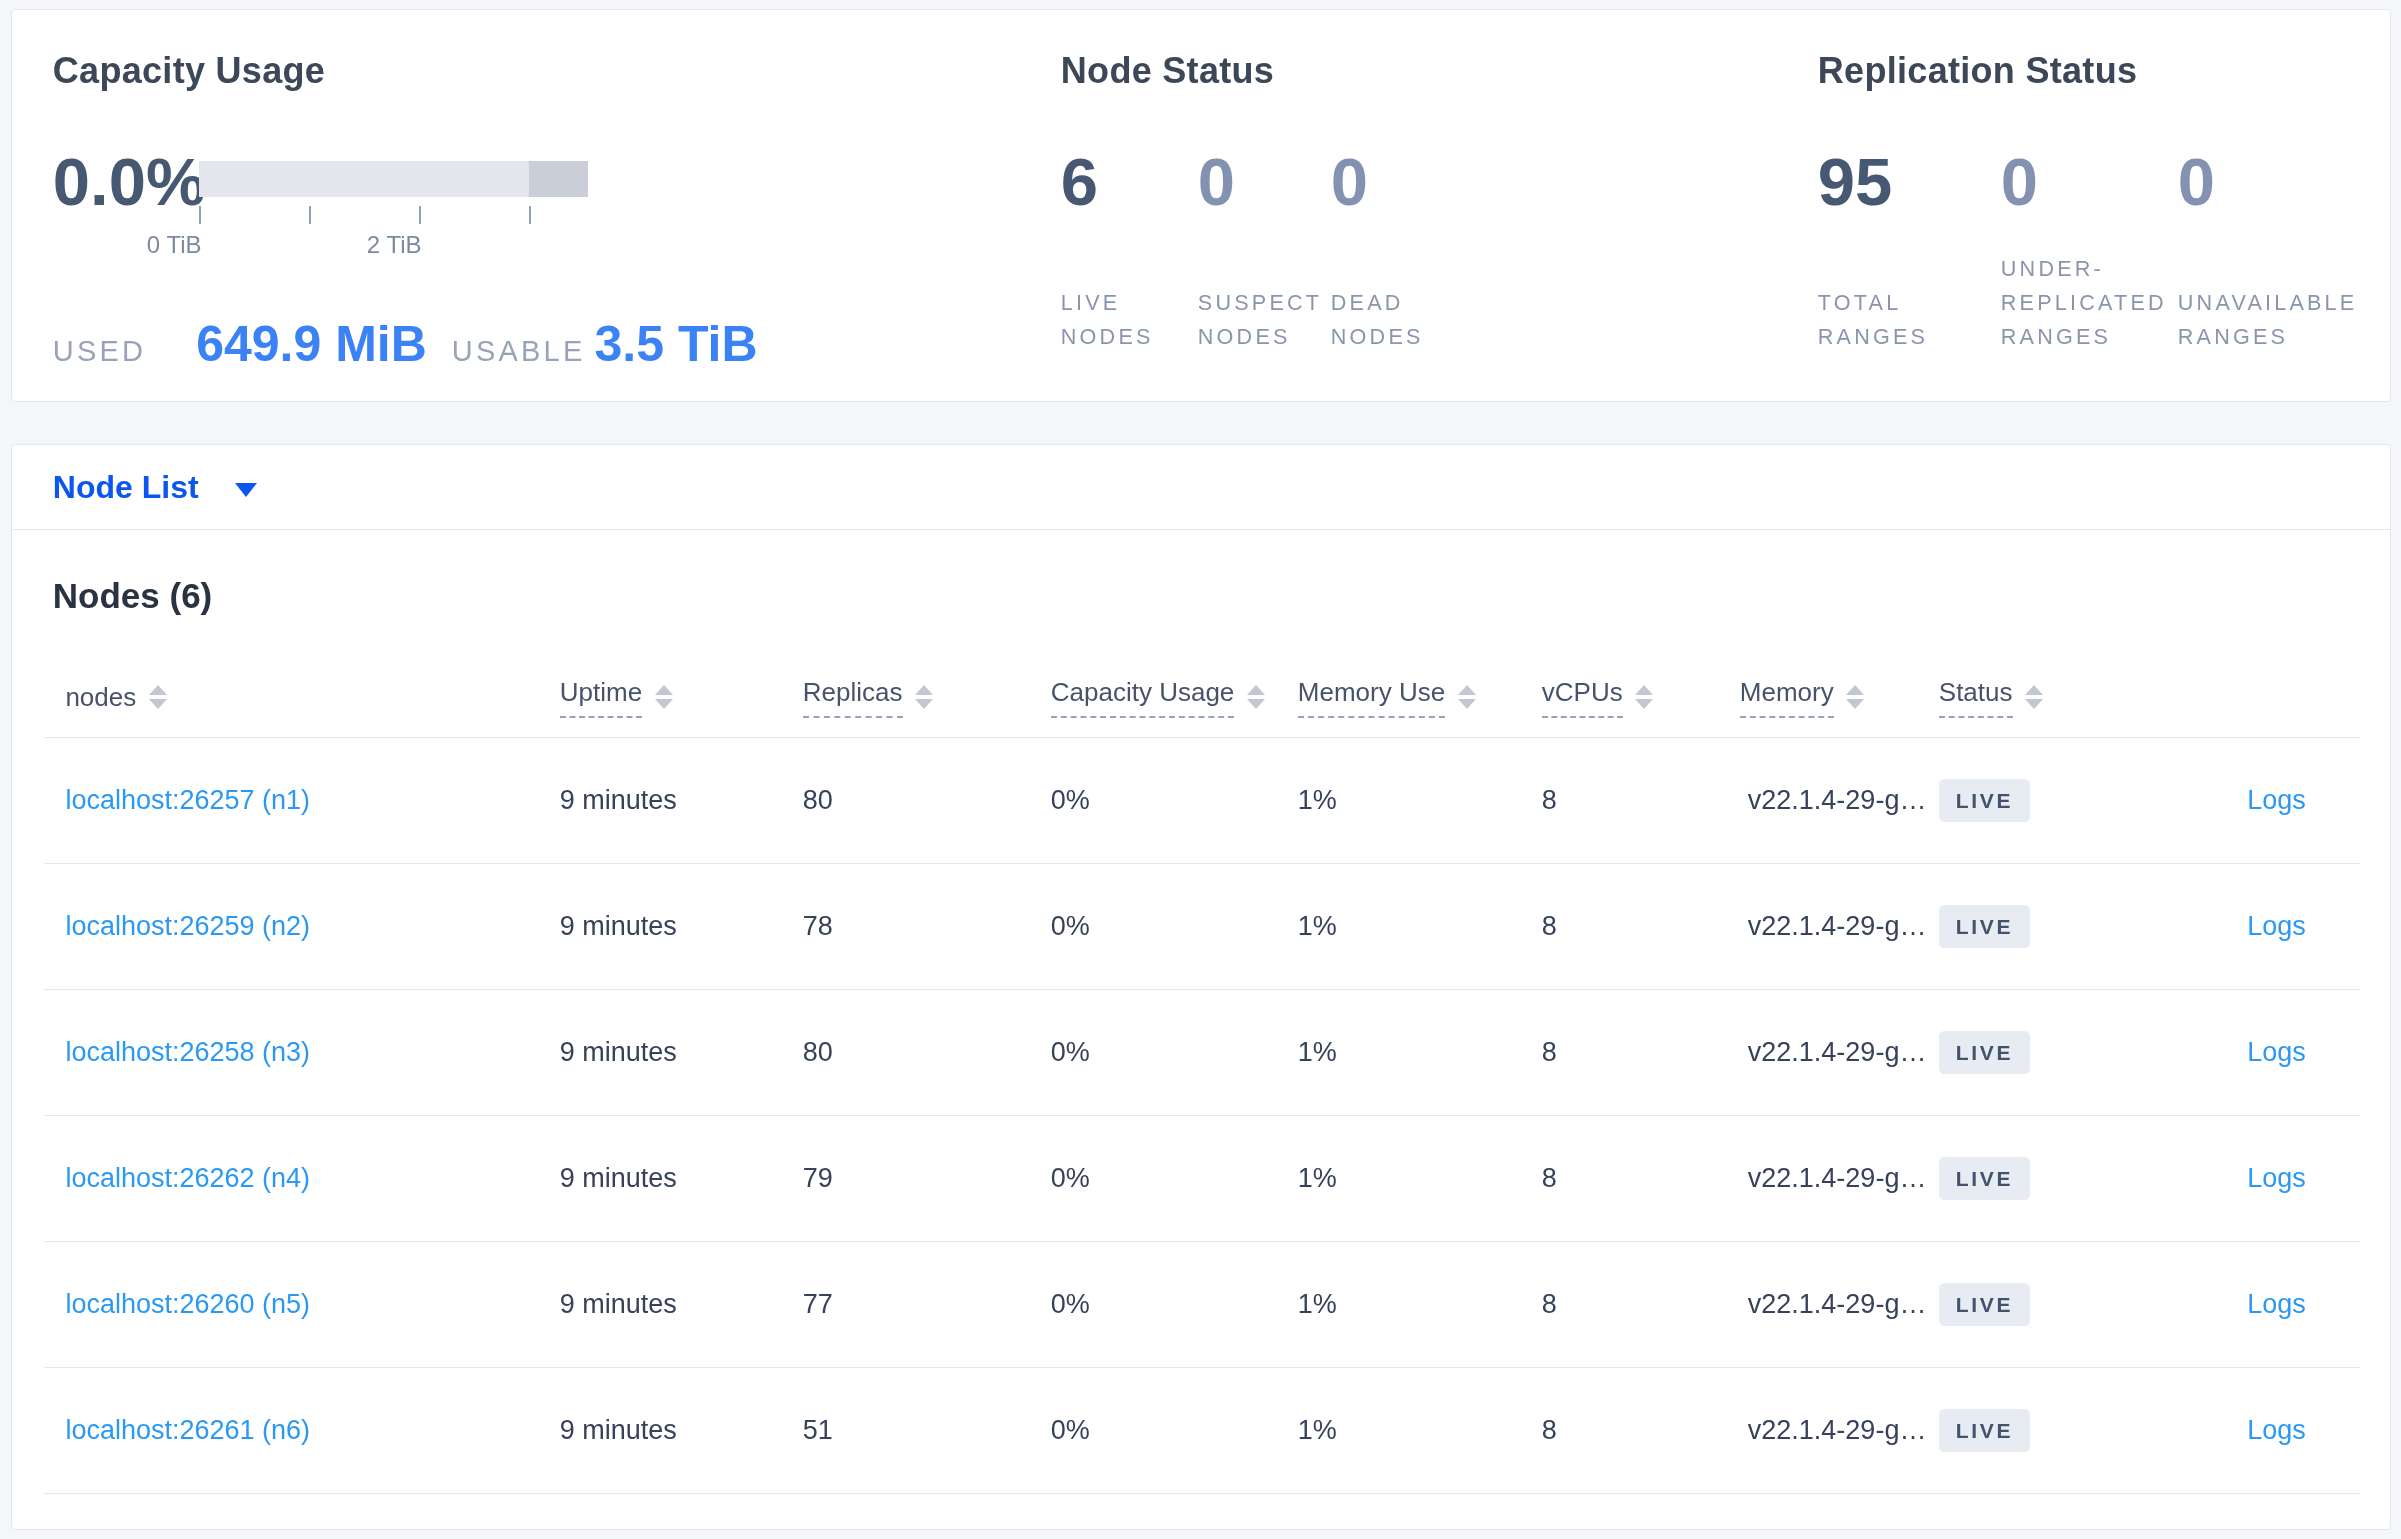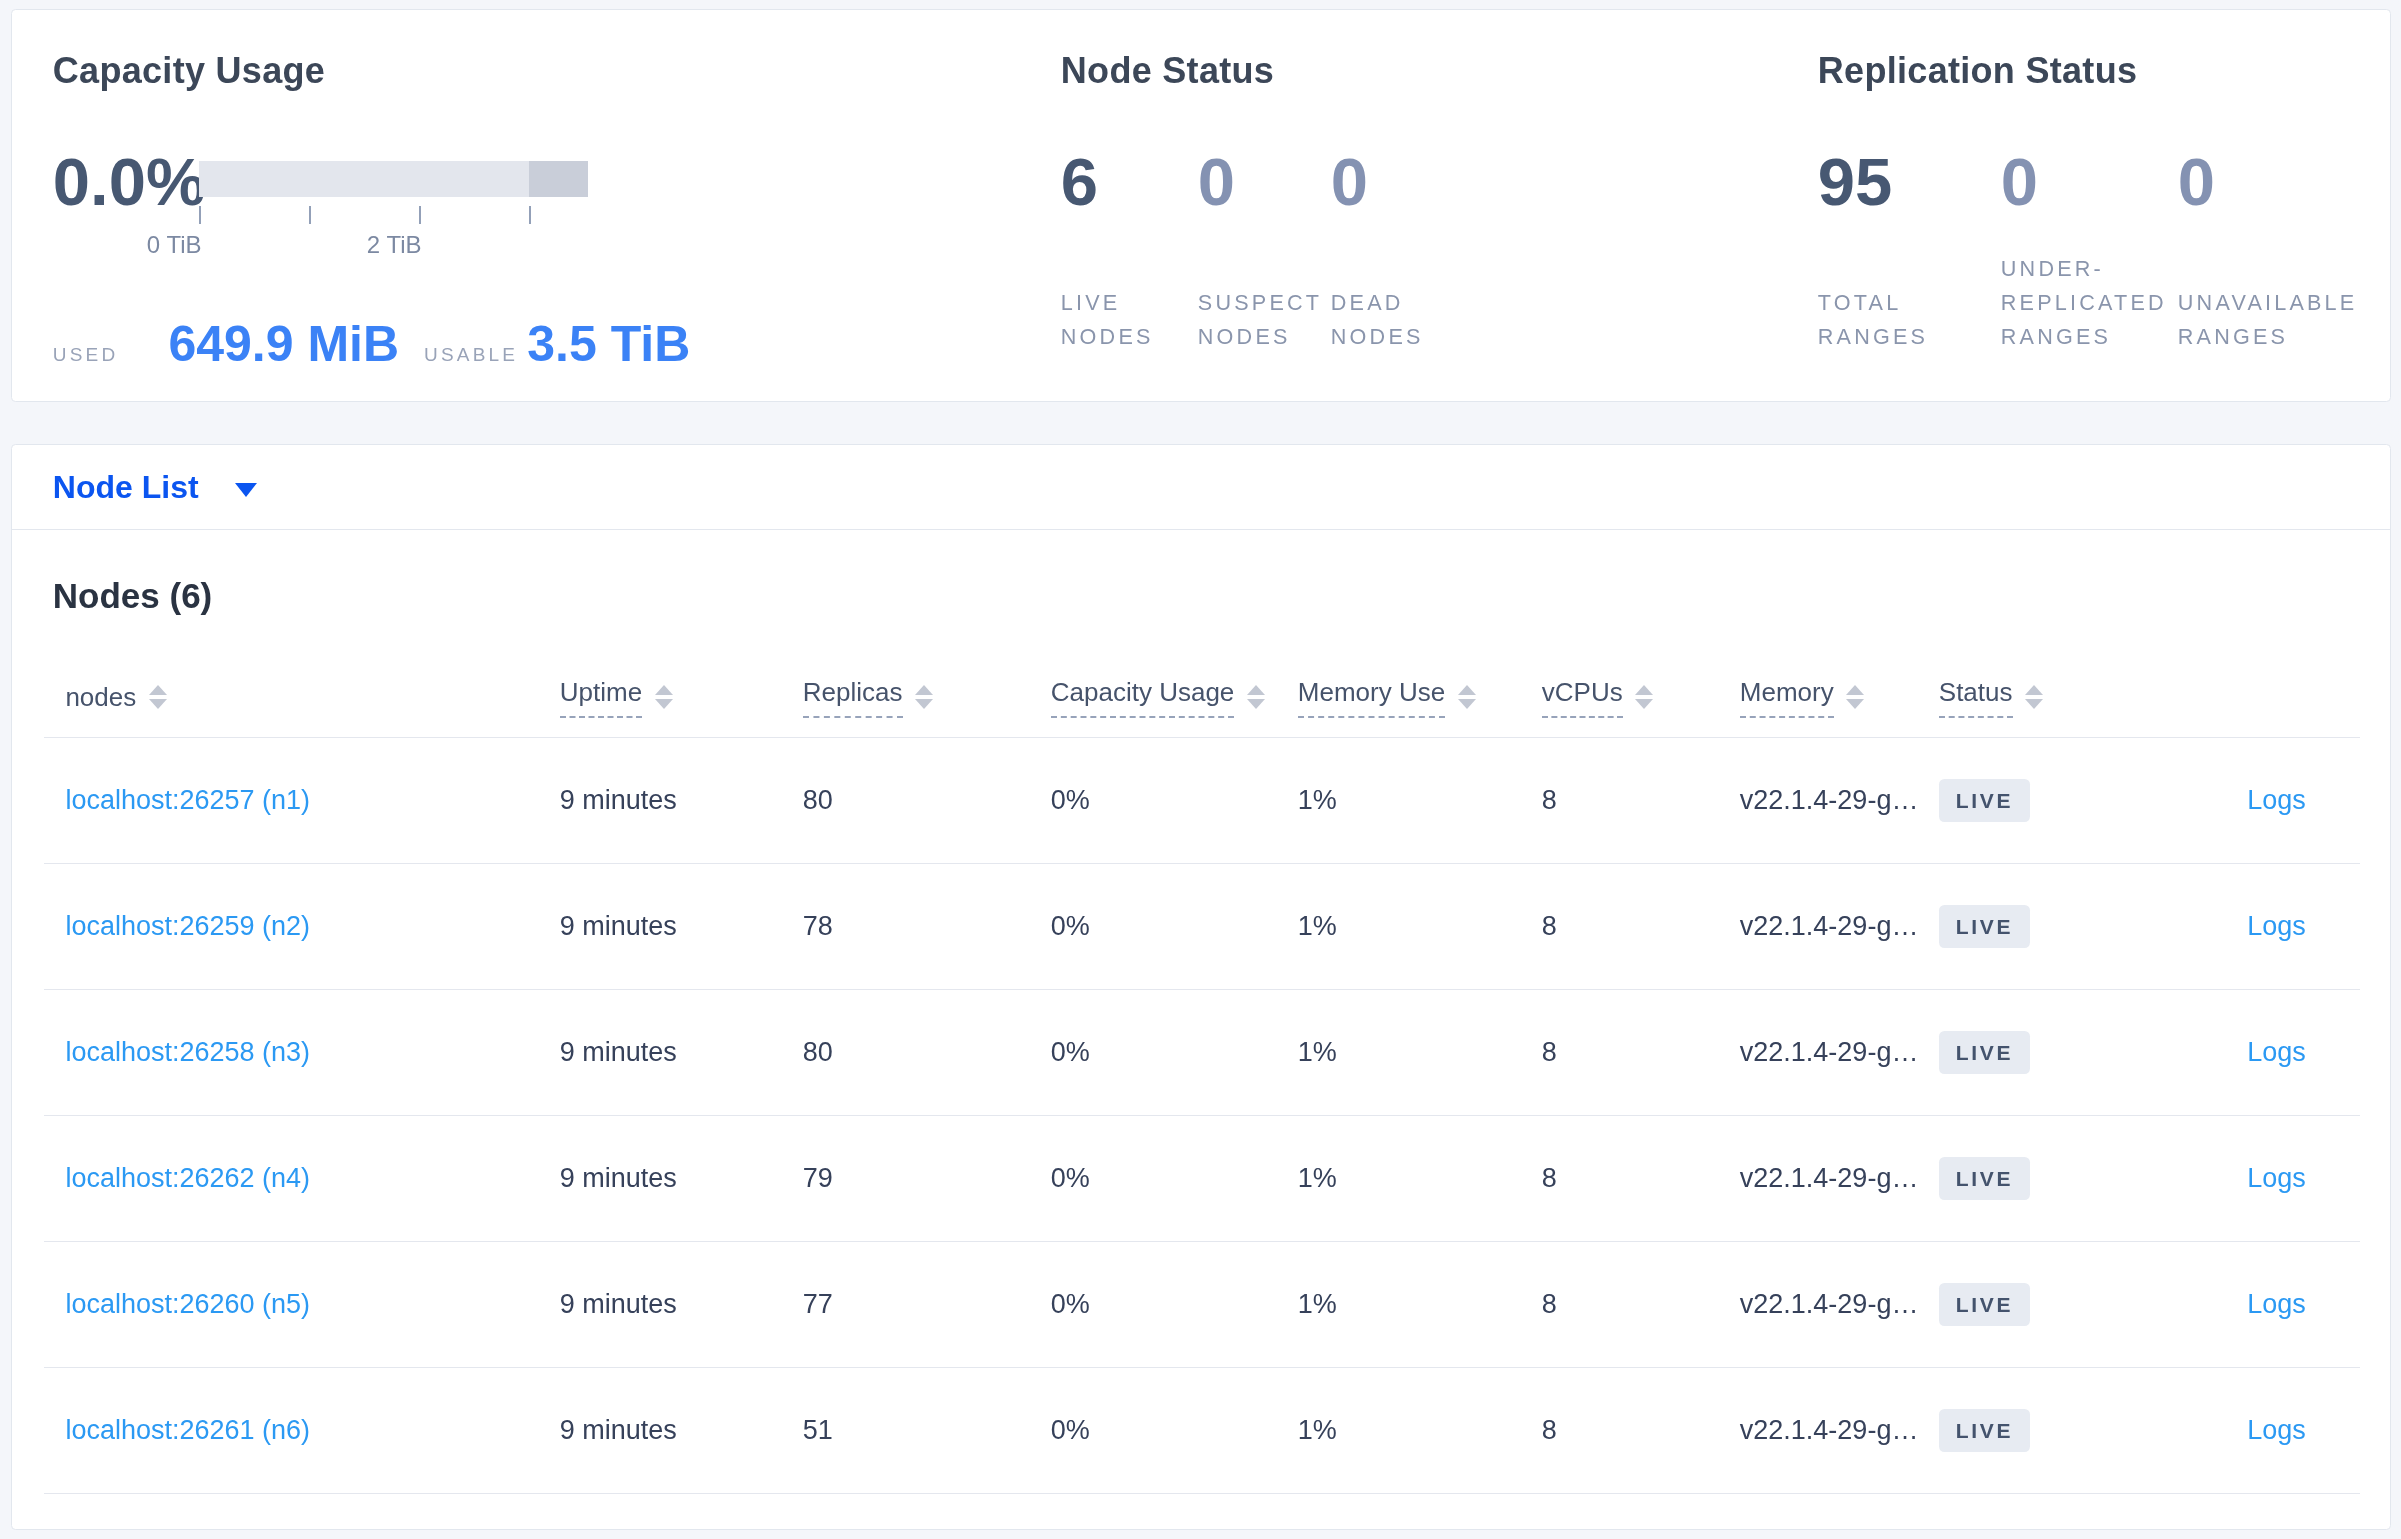--- a/index.html
+++ b/index.html
@@ -38,21 +38,21 @@
   #cap-bar .seg-dark{position:absolute;left:330px;top:0;width:59px;height:36px;background:#c9ced9;}
   .tick{position:absolute;top:45px;width:2.7px;height:18px;background:#93a0b8;}
   .tick-label{
     position:absolute;top:70px;width:108px;
     font-size:24px;color:#7c89a2;
   }
   #cap-usage-row{
     position:absolute;left:41px;top:305px;
     display:flex;align-items:baseline;
   }
-  .cap-small-label{font-size:19px;letter-spacing:3.2px;color:#99a3b8;}
+  .cap-small-label{font-size:29px;letter-spacing:3.2px;color:#99a3b8;}
   .cap-big-value{font-size:50px;font-weight:700;color:#3b82f6;}
   
   #list-panel{left:10.8px;top:444px;width:2380px;height:1086px;}
   #selector-row{
     height:85px;border-bottom:0.9px solid #e3e7ee;
     display:flex;align-items:center;padding-left:41px;box-sizing:border-box;
   }
   #selector-label{font-size:32px;font-weight:700;color:#0b55f0;}
   #selector-caret{
     width:0;height:0;margin-left:36px;margin-top:5.4px;
@@ -83,21 +83,21 @@
   .sort .down{border-top:10.8px solid #c2c7d2;}
   .tr{height:126px;font-size:27px;color:#36415a;}
   .td:first-child{padding-left:21.6px;}
   .td.logs{text-align:right;padding-right:53px;}
   a.node-link,a.logs-link{color:#2b99f3;text-decoration:none;cursor:pointer;}
   .badge{
     display:inline-block;background:#e7ebf2;color:#44536d;
     font-size:21px;font-weight:700;letter-spacing:2.7px;
     padding:10.8px 17px;border-radius:5.4px;line-height:1;
   }
-  .version{color:#36415a;}
+  .version{color:#36415a;margin-left:8px;}
 </style>
 </head>
 <body>
 
 <div class="panel" id="top-panel">
 
   <div class="section-title" style="left:41px">Capacity Usage</div>
 
   <div class="stat" style="left:41px">
     <div class="stat-value">0.0%</div>

